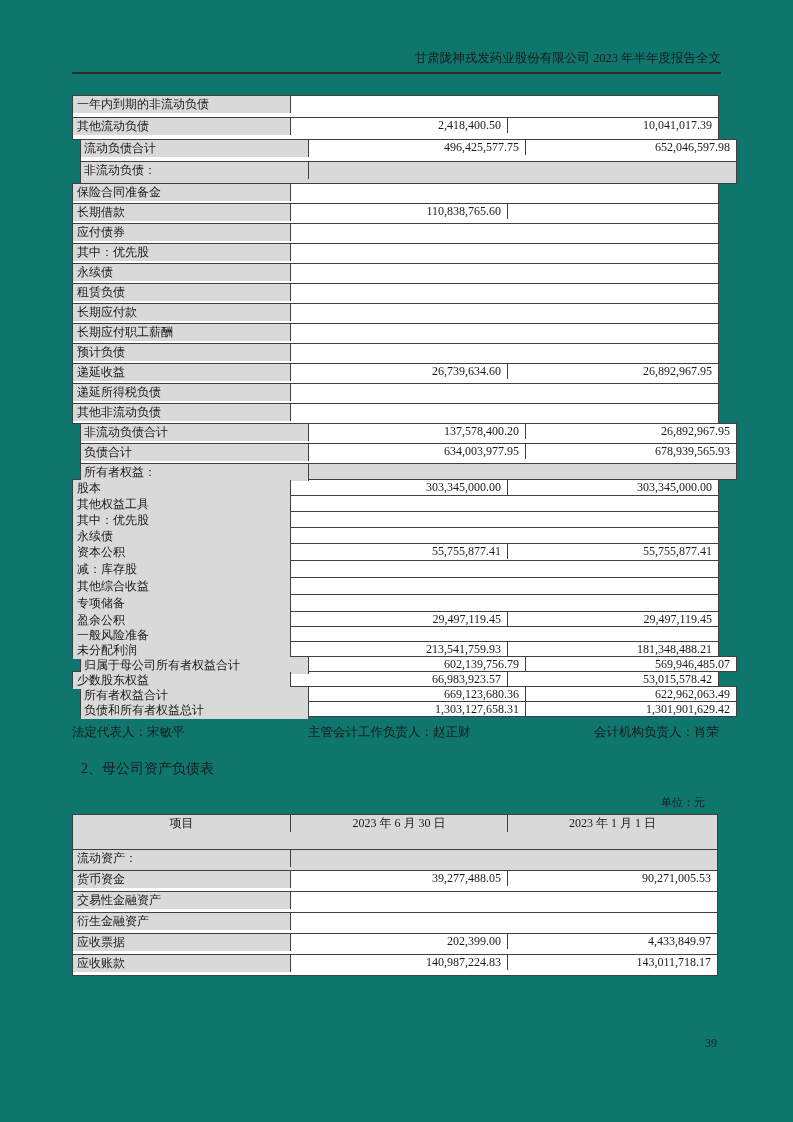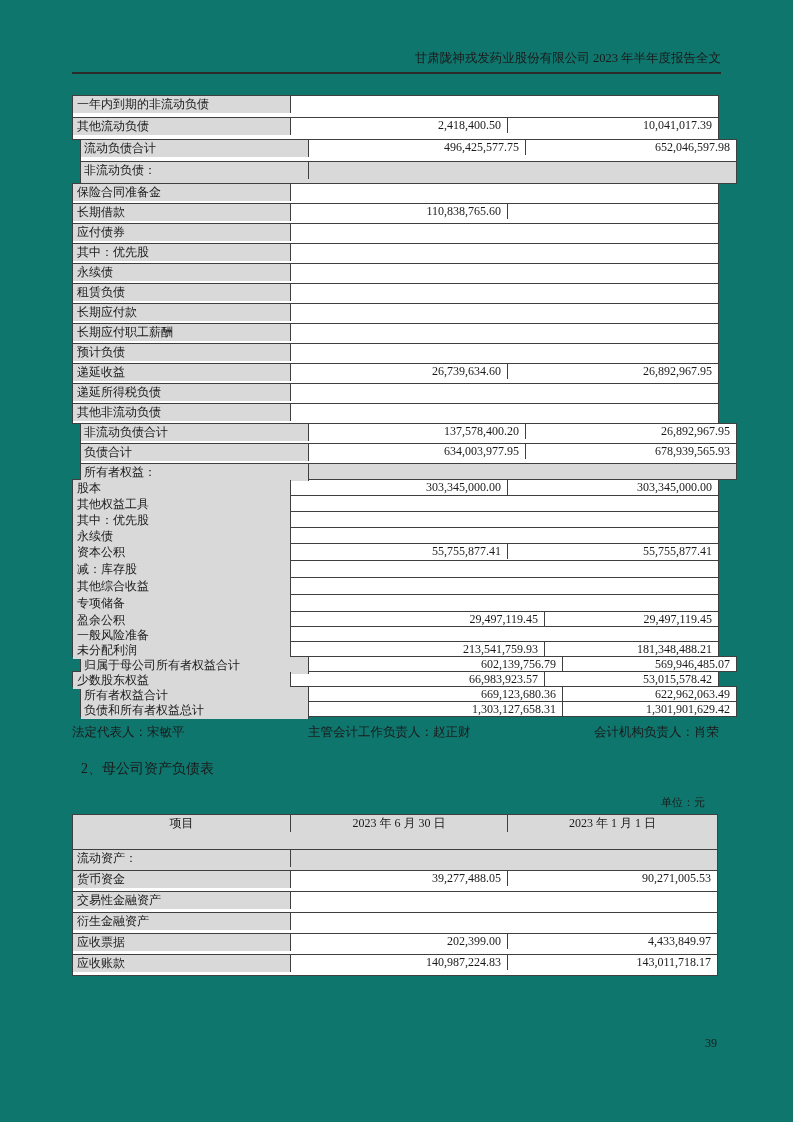--- a/index.html
+++ b/index.html
@@ -58,21 +58,21 @@
   
   .t-row.section{background:var(--shade,#d9d9d9);}
   .t-row.section .cell.val{background:var(--shade,#d9d9d9);}
   .t1 .t-row.section,.t1 .t-row.total{margin-left:18px;width:657px;}
   .t1 .t-row.section .cell.label,.t1 .t-row.total .cell.label{flex:0 0 228px;padding-left:3px;}
   
   .t1 .t-row{height:23px;}
   .t1 .t-row:nth-child(n+5){height:21px;}
   .t1 .t-row:nth-child(n+19){height:17px;}
   .t1 .t-row:nth-child(n+24){height:18px;}
-  .t1 .t-row:nth-child(n+28){height:16px;gap:37px;}
+  .t1 .t-row:nth-child(n+28){height:16px;}
   
   .t2{margin-top:4px;}
   .t2 .t-row{width:646px;height:22px;}
   .t2 .t-row.header{height:36px;background:var(--shade,#d9d9d9);}
   .t2 .t-row.header .cell{justify-content:center;padding:0;background:var(--shade,#d9d9d9);}
   
   .signatures{
     margin-left:10px;width:647px;
     margin-top:7px;
     display:flex;justify-content:space-between;

